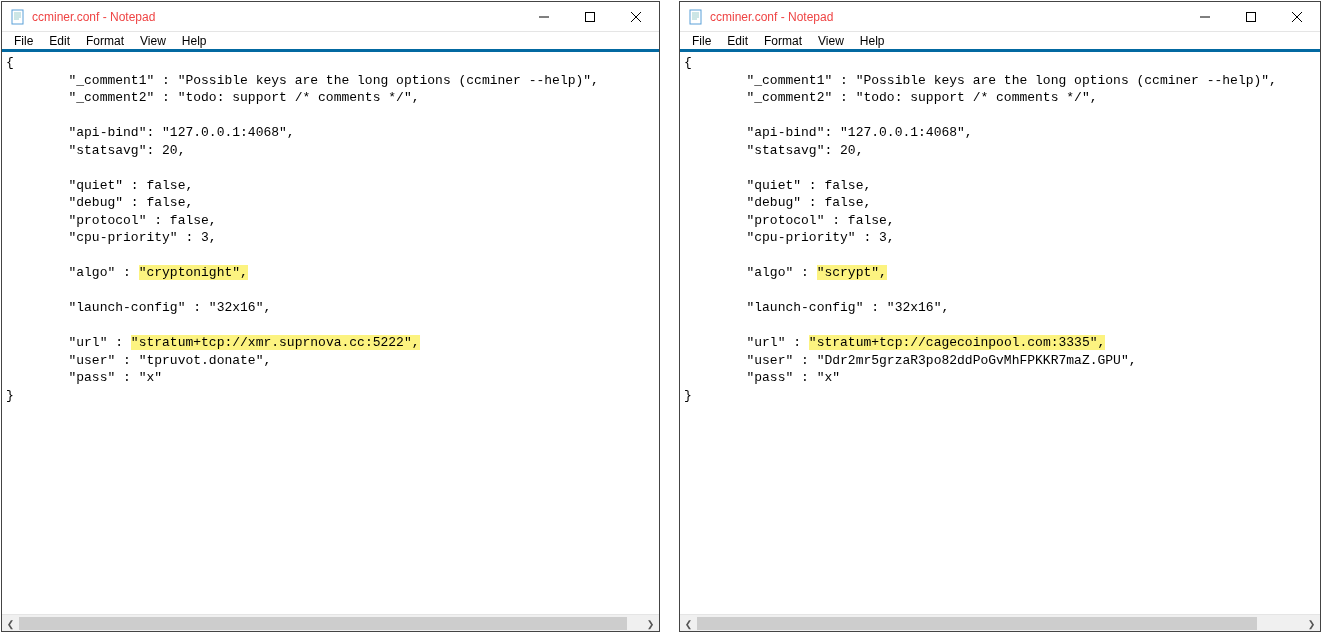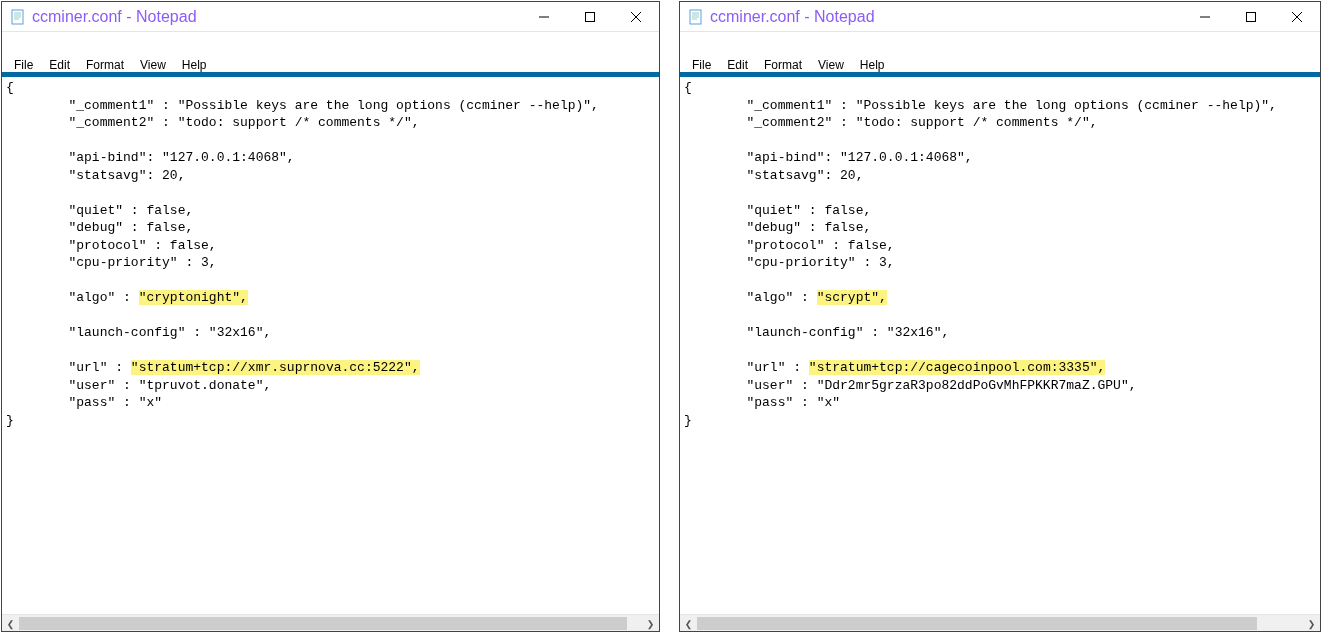--- a/index.html
+++ b/index.html
@@ -30,45 +30,44 @@
   }
   .titlebar .icon {
     width: 16px;
     height: 16px;
     margin: 0 6px 0 8px;
     display: inline-flex;
     align-items: center;
     justify-content: center;
   }
   .titlebar .title {
-    font-size: 16px;
-    color: #8b5cf6;
+    font-size: 12px;
+    color: #ef4444;
     flex: 0 0 auto;
   }
   .titlebar .spacer { flex: 1; }
   .winbtn {
     width: 46px;
     height: 30px;
     display: flex;
     align-items: center;
     justify-content: center;
     font-size: 12px;
     color: #000;
   }
   .winbtn svg { display: block; }
   .menubar {
     height: 20px;
     display: flex;
     align-items: center;
     padding: 0 4px;
     background: #ffffff;
-    border-bottom: 5px solid #0369a1;
+    border-bottom: 3px solid #0369a1;
     font-size: 12px;
     color: #000;
-    margin-top: 25px;
   }
   .menuitem {
     padding: 1px 8px;
   }
   .content {
     flex: 1;
     padding: 2px 4px 2px 4px;
     font-family: Consolas, "Courier New", monospace;
     font-size: 13px;
     line-height: 17.5px;

